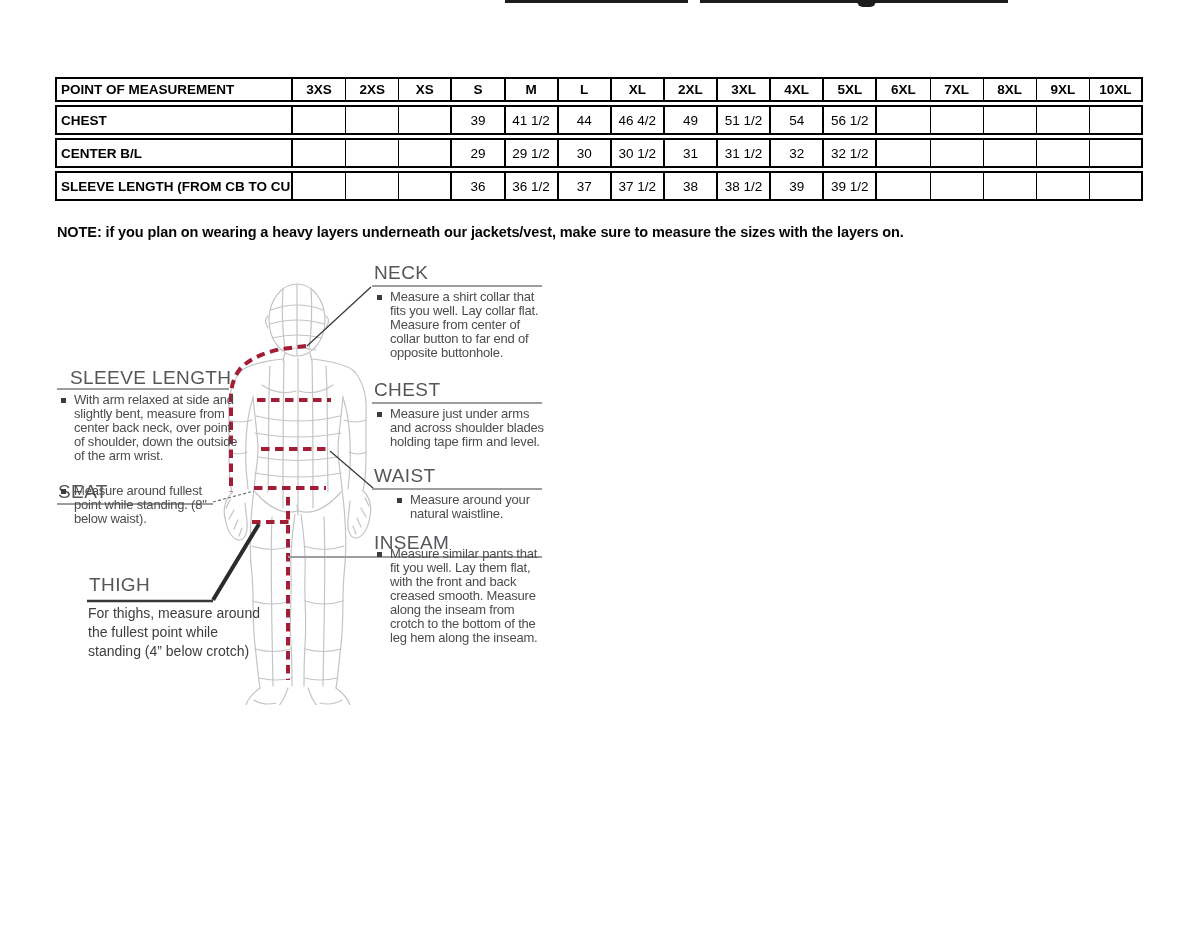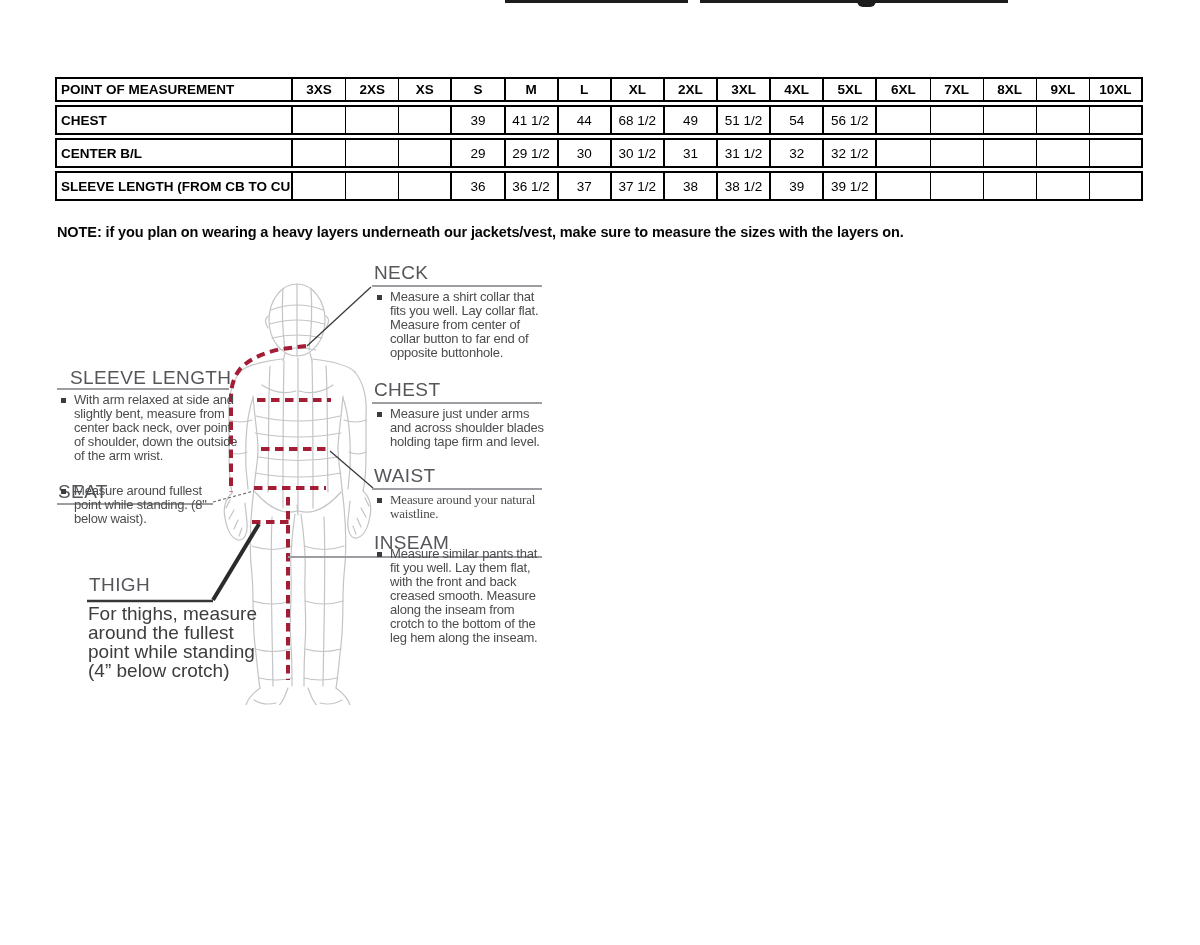--- a/index.html
+++ b/index.html
@@ -22,21 +22,21 @@
   #size-table .last{border-right:2px solid #000;}
 
   
   .note{position:absolute;left:57px;top:224px;font-size:14.5px;font-weight:bold;color:#060606;
         letter-spacing:-0.1px;}
 
   
   .sec-title{position:absolute;font-size:19px;color:#55565a;letter-spacing:0.4px;font-weight:400;}
   .sec-desc{position:absolute;font-size:13px;line-height:14px;color:#4b4c4e;letter-spacing:-0.2px;}
   .sec-desc .bullet{position:absolute;left:-13px;top:5px;width:5px;height:5px;background:#3c3c3e;}
-  .thigh-desc{position:absolute;font-size:19px;line-height:19px;color:#3d3d3d;letter-spacing:0px;}
+  .thigh-desc{position:absolute;font-size:14px;line-height:19px;color:#3d3d3d;letter-spacing:0px;}
 
   svg{position:absolute;left:0;top:0;}
 </style>
 </head>
 <body>
 
 <div id="page">
 
   <div class="title-sliver" style="left:505px;top:0;width:183px;height:3px;"></div>
   <div class="title-sliver" style="left:700px;top:0;width:308px;height:3px;"></div>
@@ -66,21 +66,21 @@
       </thead>
     <tbody>
         <tr>
           <td class="c0 thick-r ">CHEST</td>
           <td class=""></td>
           <td class=""></td>
           <td class="thick-r "></td>
           <td class="thick-r ">39</td>
           <td class="thick-r ">41 1/2</td>
           <td class="thick-r ">44</td>
-          <td class="thick-r ">68 1/2</td>
+          <td class="thick-r ">46 4/2</td>
           <td class="thick-r ">49</td>
           <td class="thick-r ">51 1/2</td>
           <td class="thick-r ">54</td>
           <td class="thick-r ">56 1/2</td>
           <td class=""></td>
           <td class=""></td>
           <td class=""></td>
           <td class=""></td>
           <td class="last"></td>
         </tr>
@@ -243,21 +243,21 @@
     <span>Measure a shirt collar that fits you well. Lay collar flat. Measure from center of collar button to far end of opposite buttonhole.</span>
   </div>
 
   <div class="sec-title" style="left:374px;top:379px;">CHEST</div>
   <div class="sec-desc" style="left:390px;top:407px;width:162px;">
     <span class="bullet"></span>
     <span>Measure just under arms and across shoulder blades holding tape firm and level.</span>
   </div>
 
   <div class="sec-title" style="left:374px;top:465px;">WAIST</div>
-  <div class="sec-desc" style="left:390px;top:493px;width:150px;font-family:Liberation Serif, serif;">
+  <div class="sec-desc" style="left:410px;top:493px;width:150px;">
     <span class="bullet"></span>
     <span>Measure around your natural waistline.</span>
   </div>
 
   <div class="sec-title" style="left:374px;top:532px;">INSEAM</div>
   <div class="sec-desc" style="left:390px;top:547px;width:160px;">
     <span class="bullet"></span>
     <span>Measure similar pants that fit you well. Lay them flat, with the front and back creased smooth. Measure along the inseam from crotch to the bottom of the leg hem along the inseam.</span>
   </div>
 

